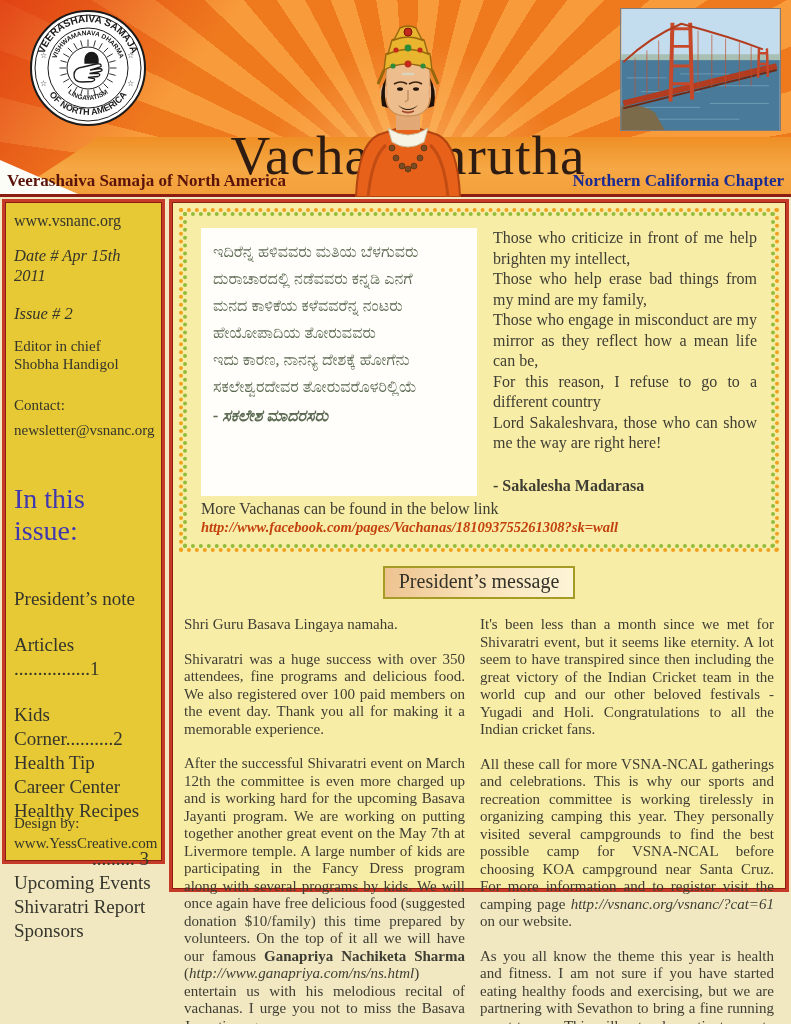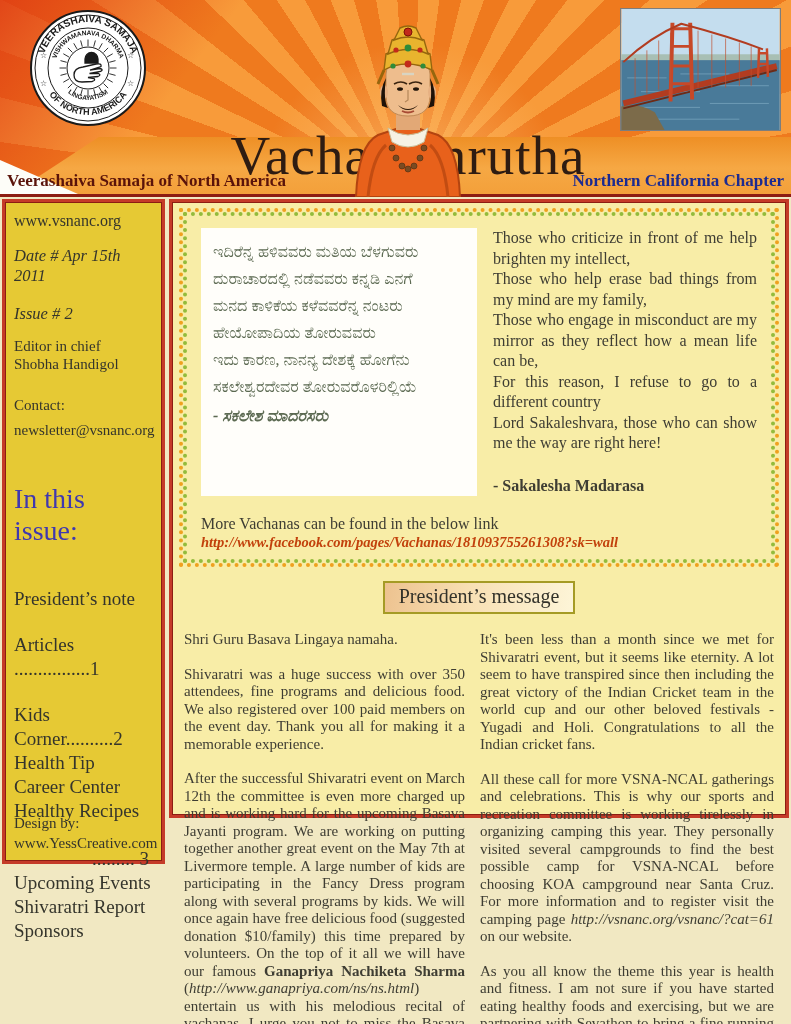--- a/index.html
+++ b/index.html
@@ -64,38 +64,38 @@
   .sb-toc { font-size:19px; margin-top:40px; }
   .sb-toc .toc-item { line-height:24px; }
   .toc-gap { margin-top:22px; }
   .toc-right { text-align:right; padding-right:4px; margin-top:24px; }
   .sb-design {
     position:absolute; left:9px; bottom:8px; font-size:15px; line-height:20px;
   }
 
   
   .main {
-    position:absolute; left:169px; top:199px; width:620px; height:619px;
+    position:absolute; left:169px; top:199px; width:620px; height:693px;
     background:#f8eda7; border:3px solid #c53b28;
     box-shadow:inset 0 0 0 1px #8c1d12;
     padding:6px 7px;
   }
   .vachana-outer { border:4px dotted #efa11f; }
   .vachana-inner { border:4px dotted #93bb3c; padding:12px 14px 8px 14px; }
   .vachana-grid { display:flex; gap:16px; }
   .kannada-panel {
     background:#fffefa; width:276px; flex:none; padding:10px 12px;
     font-size:16px; line-height:27px; color:#5c6a52;
   }
   .kannada-author { font-weight:bold; font-style:italic; margin-top:2px; }
   .translation {
     flex:1; font-size:16px; line-height:20.5px; color:#3e3d33; text-align:justify;
   }
   .translation-author { font-weight:bold; margin-top:22px; }
-  .more-block { margin-top:19px; }
+  .more-block { margin-top:4px; }
   .more-text { font-size:16px; color:#3e3d33; }
   .more-link { font-size:14.5px; font-style:italic; font-weight:bold; color:#c2410c; text-decoration:none; display:inline-block; margin-top:1px; }
 
   .pm-heading {
     margin:14px auto 0 auto; width:192px; padding:2px 0 4px 0;
     text-align:center; font-size:20px; color:#33322a;
     background:linear-gradient(100deg,#edc28f 0%, #f8e0b4 45%, #fdf5d8 100%);
     border:2px solid #a59b25;
   }
 

